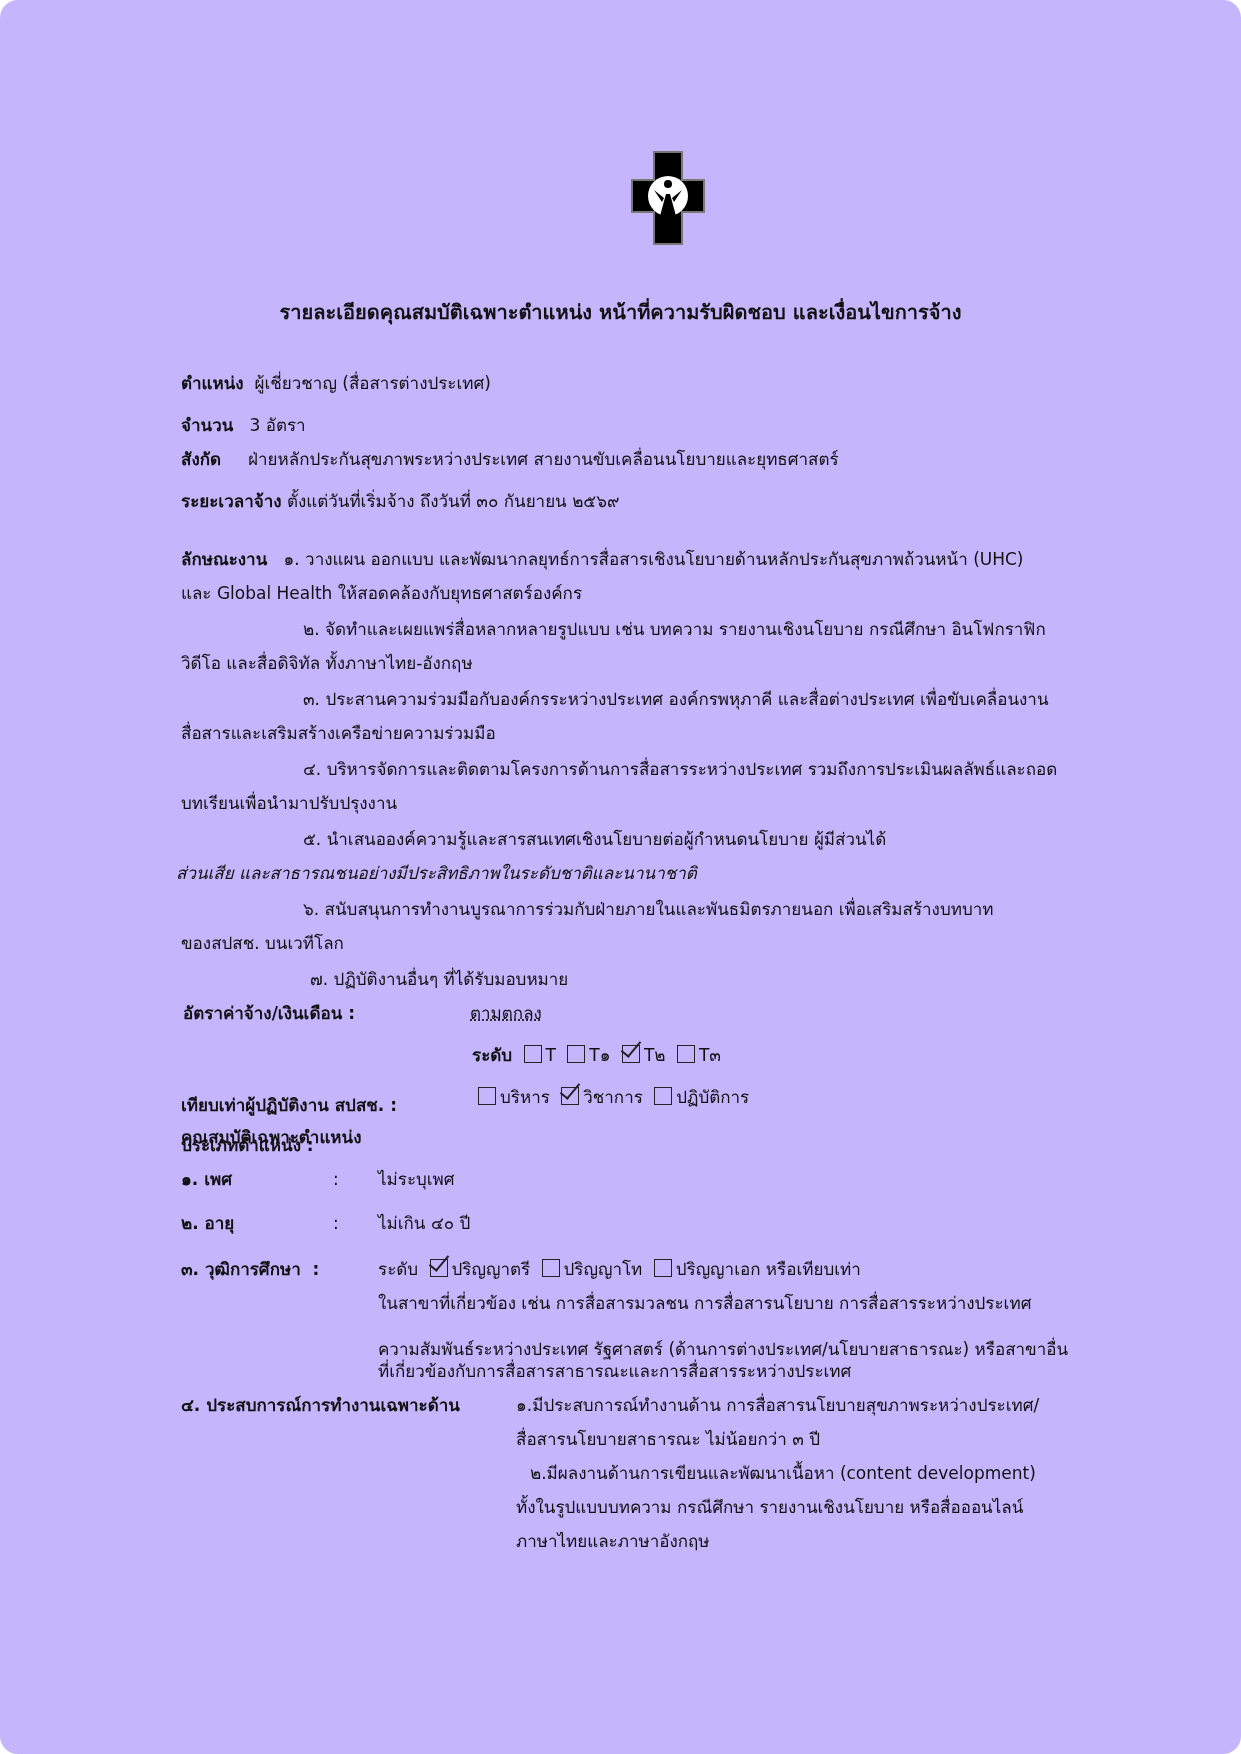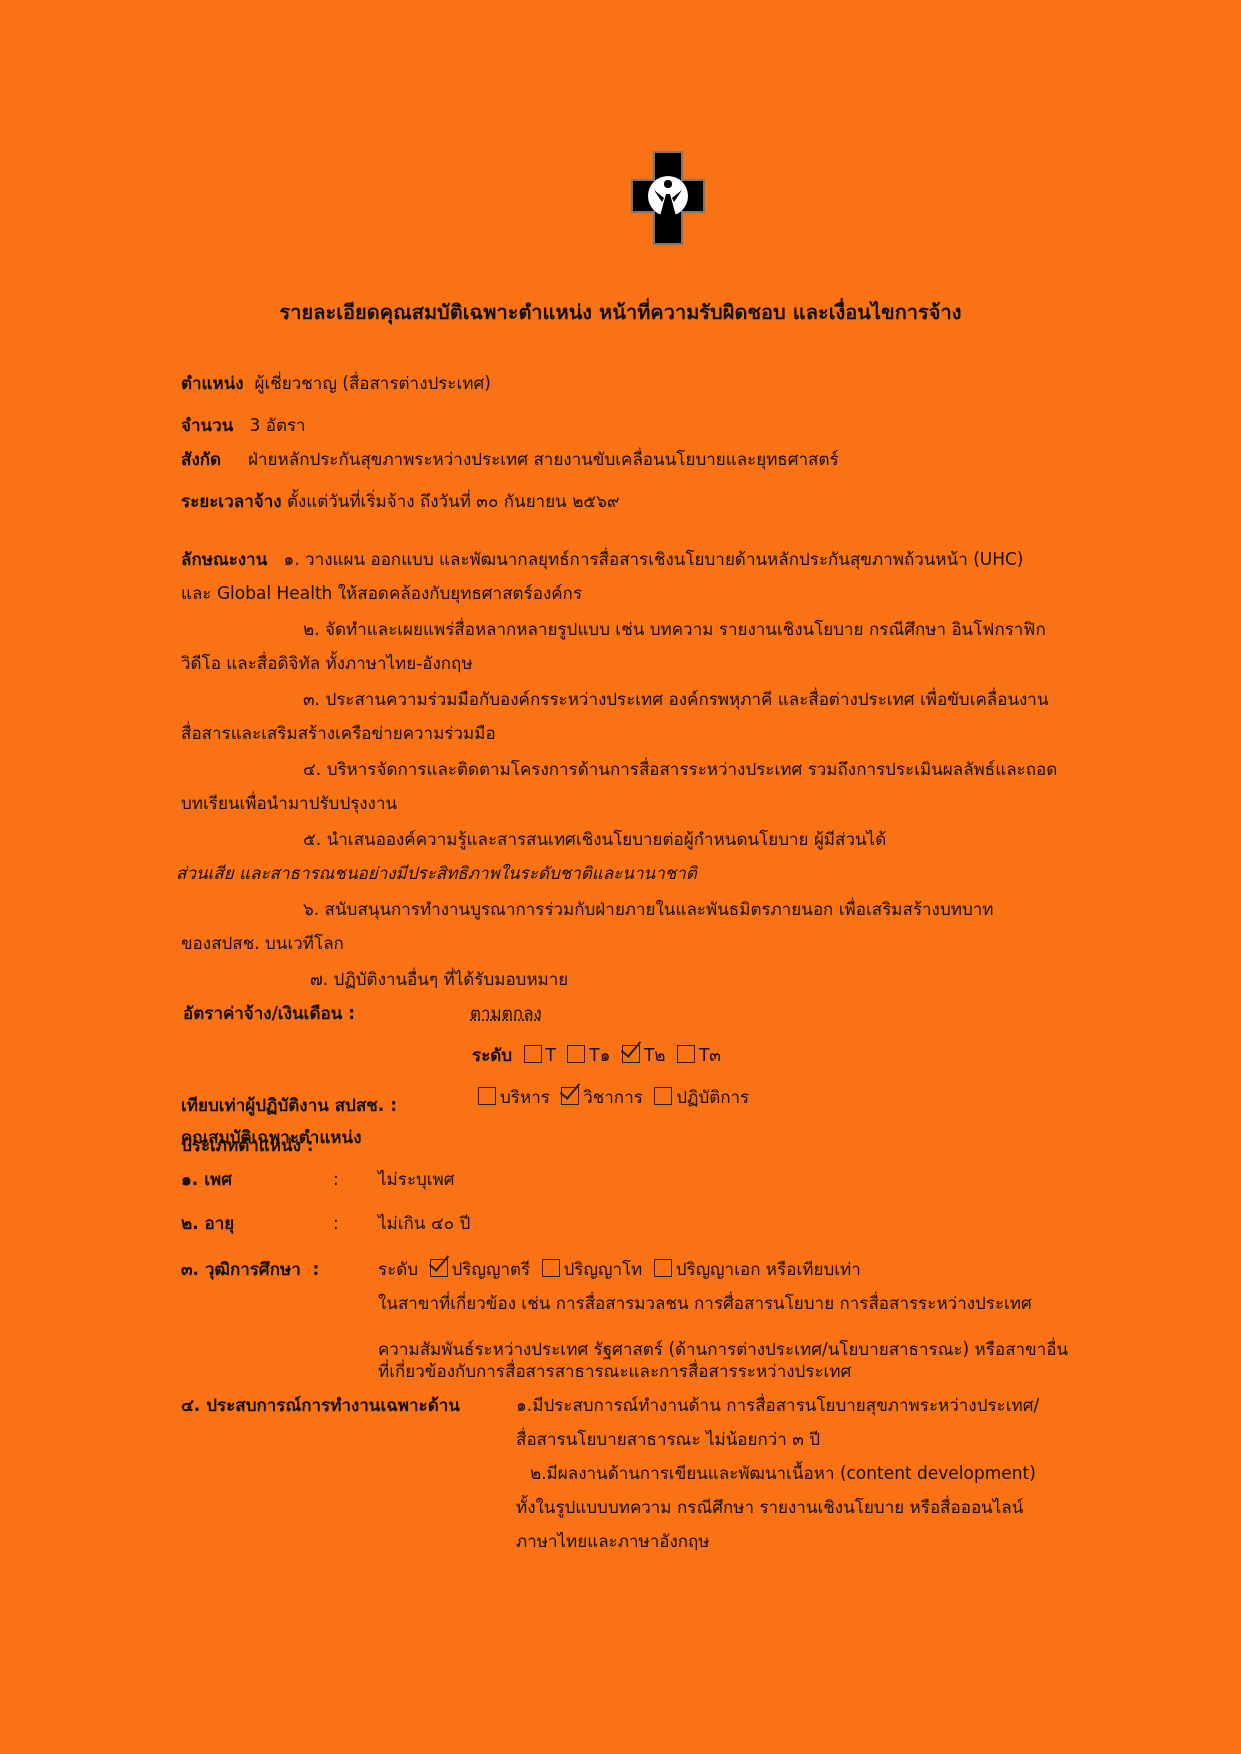--- a/index.html
+++ b/index.html
@@ -1,17 +1,17 @@
 <!DOCTYPE html>
 <html><head>
 <meta charset="utf-8">
 <style>
   html, body { margin:0; padding:0; background:#ffffff; }
   body { width:1241px; height:1754px; position:relative; font-family:"DejaVu Sans", sans-serif; color:#111; overflow:hidden; }
-  .page { position:absolute; left:0; top:0; width:1241px; height:1754px; background:#f97316; }
+  .page { position:absolute; left:0; top:0; width:1241px; height:1754px; background:#c4b5fd;border-radius:18px; }
   .logo { position:absolute; left:630px; top:150px; width:76px; height:96px; }
   .title { position:absolute; left:0; width:1241px; top:296px; text-align:center; font-weight:bold; font-size:20px; }
   .line { position:absolute; font-size:17px; white-space:nowrap; line-height:26px; }
   .b { font-weight:bold; }
   .u { text-decoration:underline dotted; }
   .cb { display:inline-block; width:16px; height:16px; border:1.6px solid #222; vertical-align:-2px; position:relative; margin:0 4px 0 6px; }
   .cb.on::after { content:""; position:absolute; left:3px; top:-9px; width:8px; height:18px; border-right:2px solid #222; border-bottom:2px solid #222; transform:rotate(40deg); }
 </style>
 </head>
 <body>
@@ -86,21 +86,21 @@
   <div class="line" style="left:333px;top:1210px;">:</div>
   <div class="line" style="left:378px;top:1210px;">ไม่เกิน ๔๐ ปี</div>
 
   <div class="line b" style="left:181px;top:1256px;"><span>๓. วุฒิการศึกษา</span>&nbsp;&nbsp;<span>:</span></div>
   <div class="line" style="left:378px;top:1256px;">
     <span>ระดับ</span>
     <span class="cb on"></span><span>ปริญญาตรี</span>
     <span class="cb"></span><span>ปริญญาโท</span>
     <span class="cb"></span><span>ปริญญาเอก หรือเทียบเท่า</span>
   </div>
-  <div class="line" style="left:378px;top:1290px;">ในสาขาที่เกี่ยวข้อง เช่น การสื่อสารมวลชน การศื่อสารนโยบาย การสื่อสารระหว่างประเทศ</div>
+  <div class="line" style="left:378px;top:1290px;">ในสาขาที่เกี่ยวข้อง เช่น การสื่อสารมวลชน การสื่อสารนโยบาย การสื่อสารระหว่างประเทศ</div>
   <div class="line" style="left:378px;top:1324px;margin-top:12px;">ความสัมพันธ์ระหว่างประเทศ รัฐศาสตร์ (ด้านการต่างประเทศ/นโยบายสาธารณะ) หรือสาขาอื่น</div>
   <div class="line" style="left:378px;top:1358px;">ที่เกี่ยวข้องกับการสื่อสารสาธารณะและการสื่อสารระหว่างประเทศ</div>
 
   <div class="line b" style="left:181px;top:1392px;">๔. ประสบการณ์การทำงานเฉพาะด้าน</div>
   <div class="line" style="left:516px;top:1392px;">๑.มีประสบการณ์ทำงานด้าน การสื่อสารนโยบายสุขภาพระหว่างประเทศ/</div>
   <div class="line" style="left:516px;top:1426px;">สื่อสารนโยบายสาธารณะ ไม่น้อยกว่า ๓ ปี</div>
   <div class="line" style="left:516px;top:1460px;margin-left:14px;">๒.มีผลงานด้านการเขียนและพัฒนาเนื้อหา (content development)</div>
   <div class="line" style="left:516px;top:1494px;">ทั้งในรูปแบบบทความ กรณีศึกษา รายงานเชิงนโยบาย หรือสื่อออนไลน์</div>
   <div class="line" style="left:516px;top:1528px;">ภาษาไทยและภาษาอังกฤษ</div>
 

